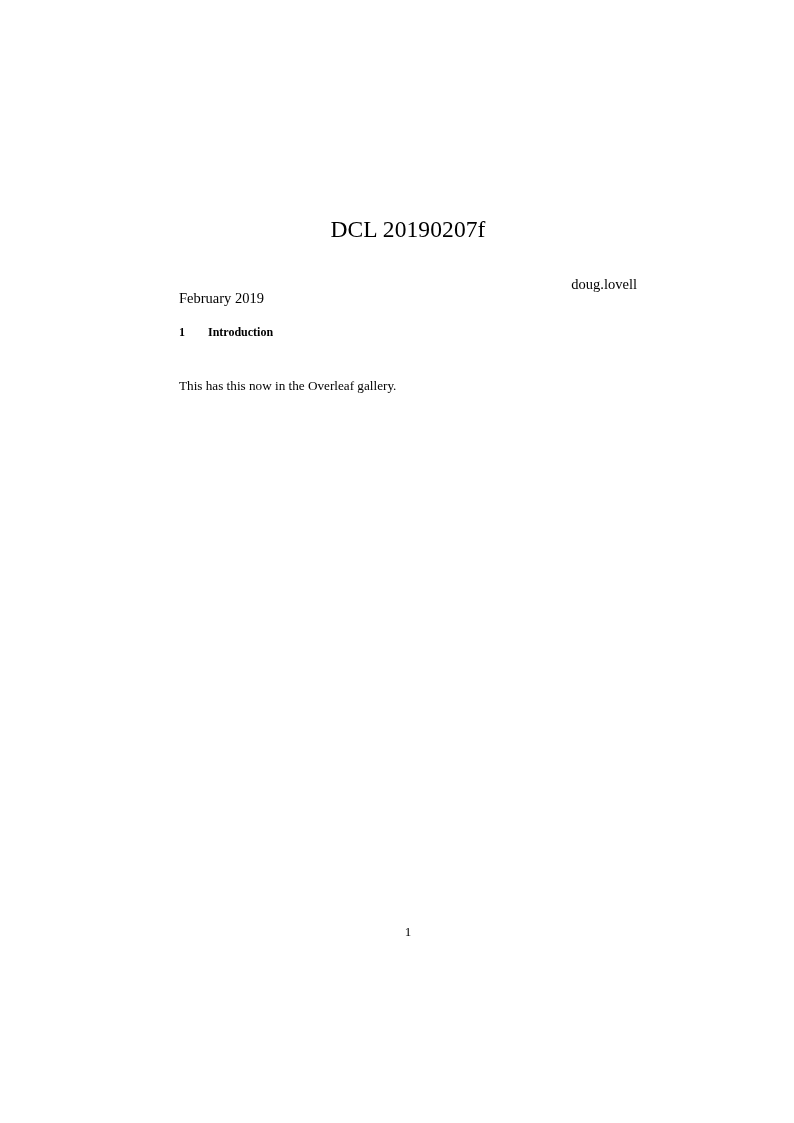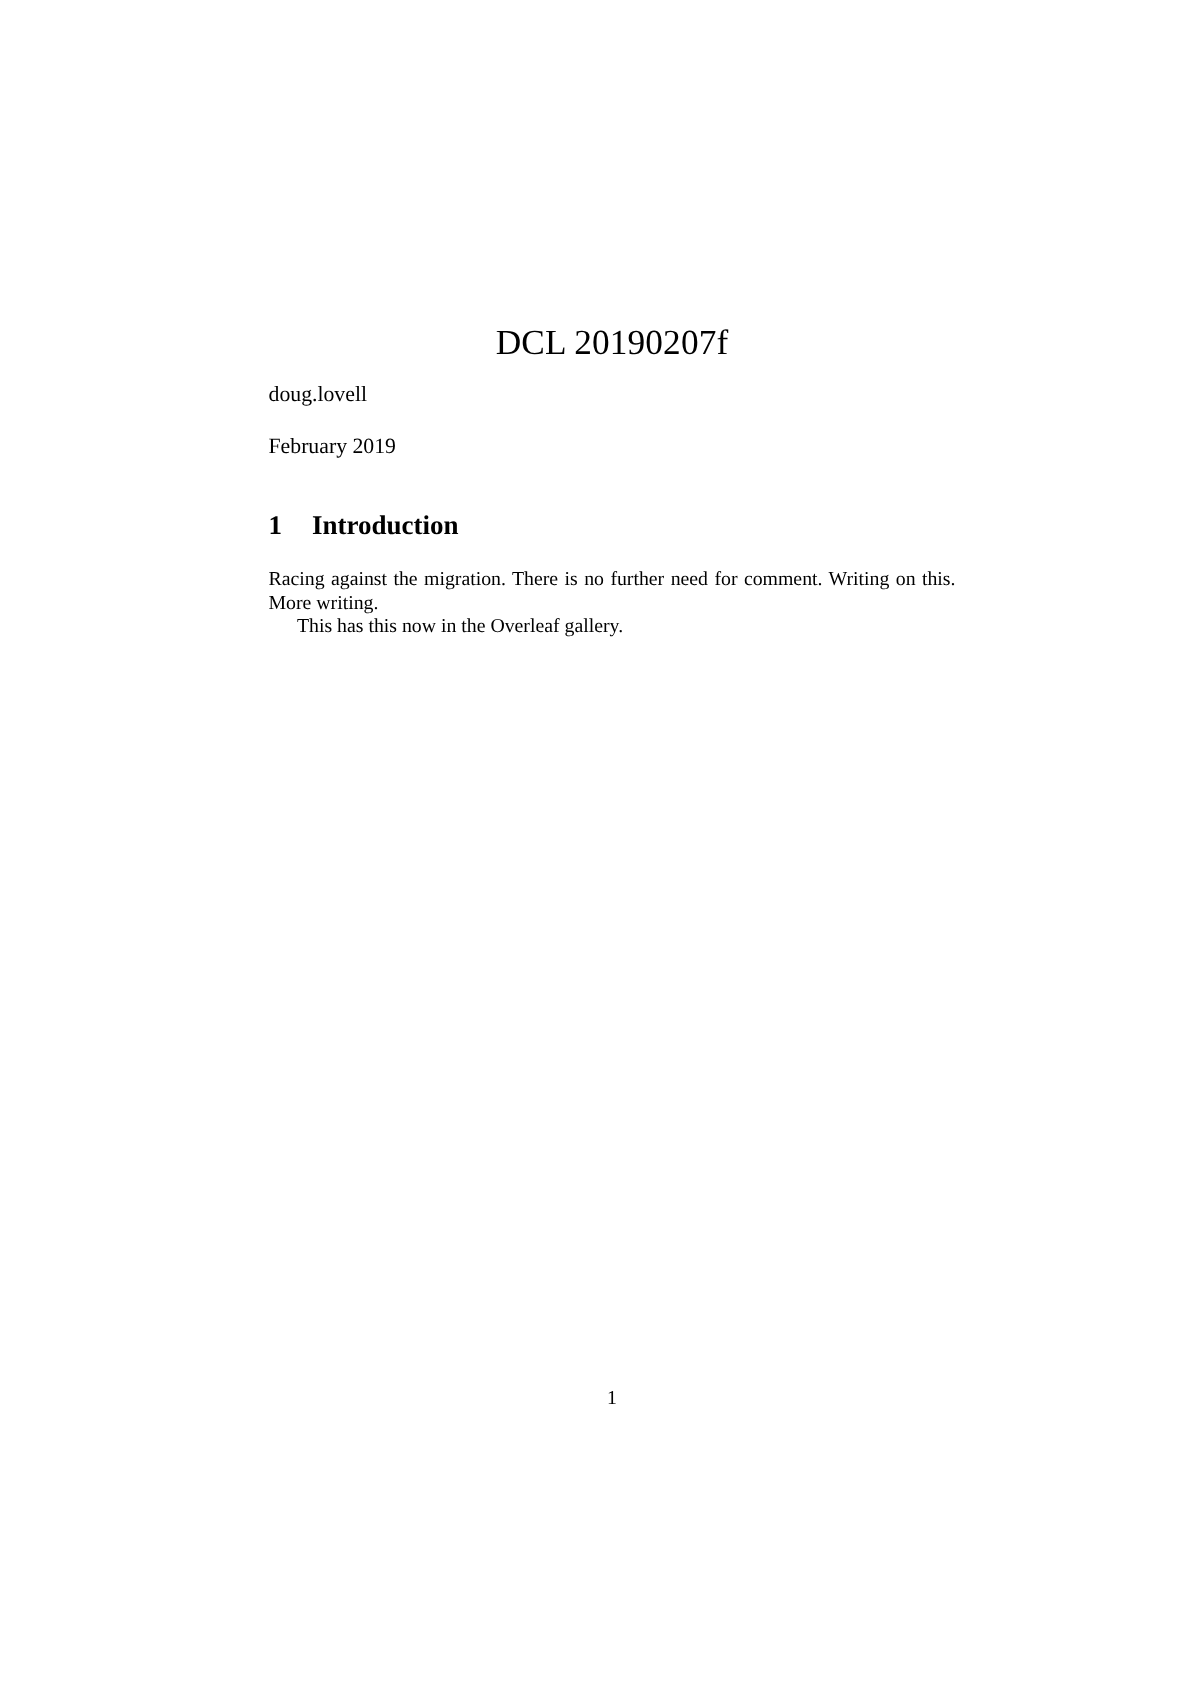--- a/index.html
+++ b/index.html
@@ -36,41 +36,41 @@
     line-height: 1.2;
     text-align: center;
     position: absolute;
     top: 215px;
     left: 0;
     width: 458px;
     letter-spacing: 0.1px;
   }
   .doc-author {
     position: absolute;
-    top: 255px;
+    top: 276px;
     left: 0;
     width: 458px;
-    text-align: left;
+    text-align: right;
     font-size: 14.5px;
     line-height: 1.2;
   }
   .doc-date {
     position: absolute;
     top: 290px;
     left: 0;
     width: 458px;
     font-size: 14.5px;
     line-height: 1.2;
   }
   .section-heading {
     position: absolute;
-    top: 340px;
+    top: 325px;
     left: 0;
     width: 458px;
-    font-size: 18px;
+    font-size: 12px;
     font-weight: bold;
     line-height: 1.2;
     font-family: Liberation Serif, serif;
   }
   .section-number {
     display: inline-block;
     width: 29px;
   }
   .body-block {
     position: absolute;
@@ -107,20 +107,19 @@
 
     <div class="doc-author">doug.lovell</div>
 
     <div class="doc-date">February 2019</div>
 
     <div class="section-heading">
       <span class="section-number">1</span><span>Introduction</span>
     </div>
 
     <div class="body-block">
-      <p class="para">Racing against the migration. There is no further need for comment. Writing on this. More writing.</p>
       <p class="para">This has this now in the Overleaf gallery.</p>
     </div>
 
     <div class="page-number">1</div>
 
   </div>
 </div>
 
 </body></html>

